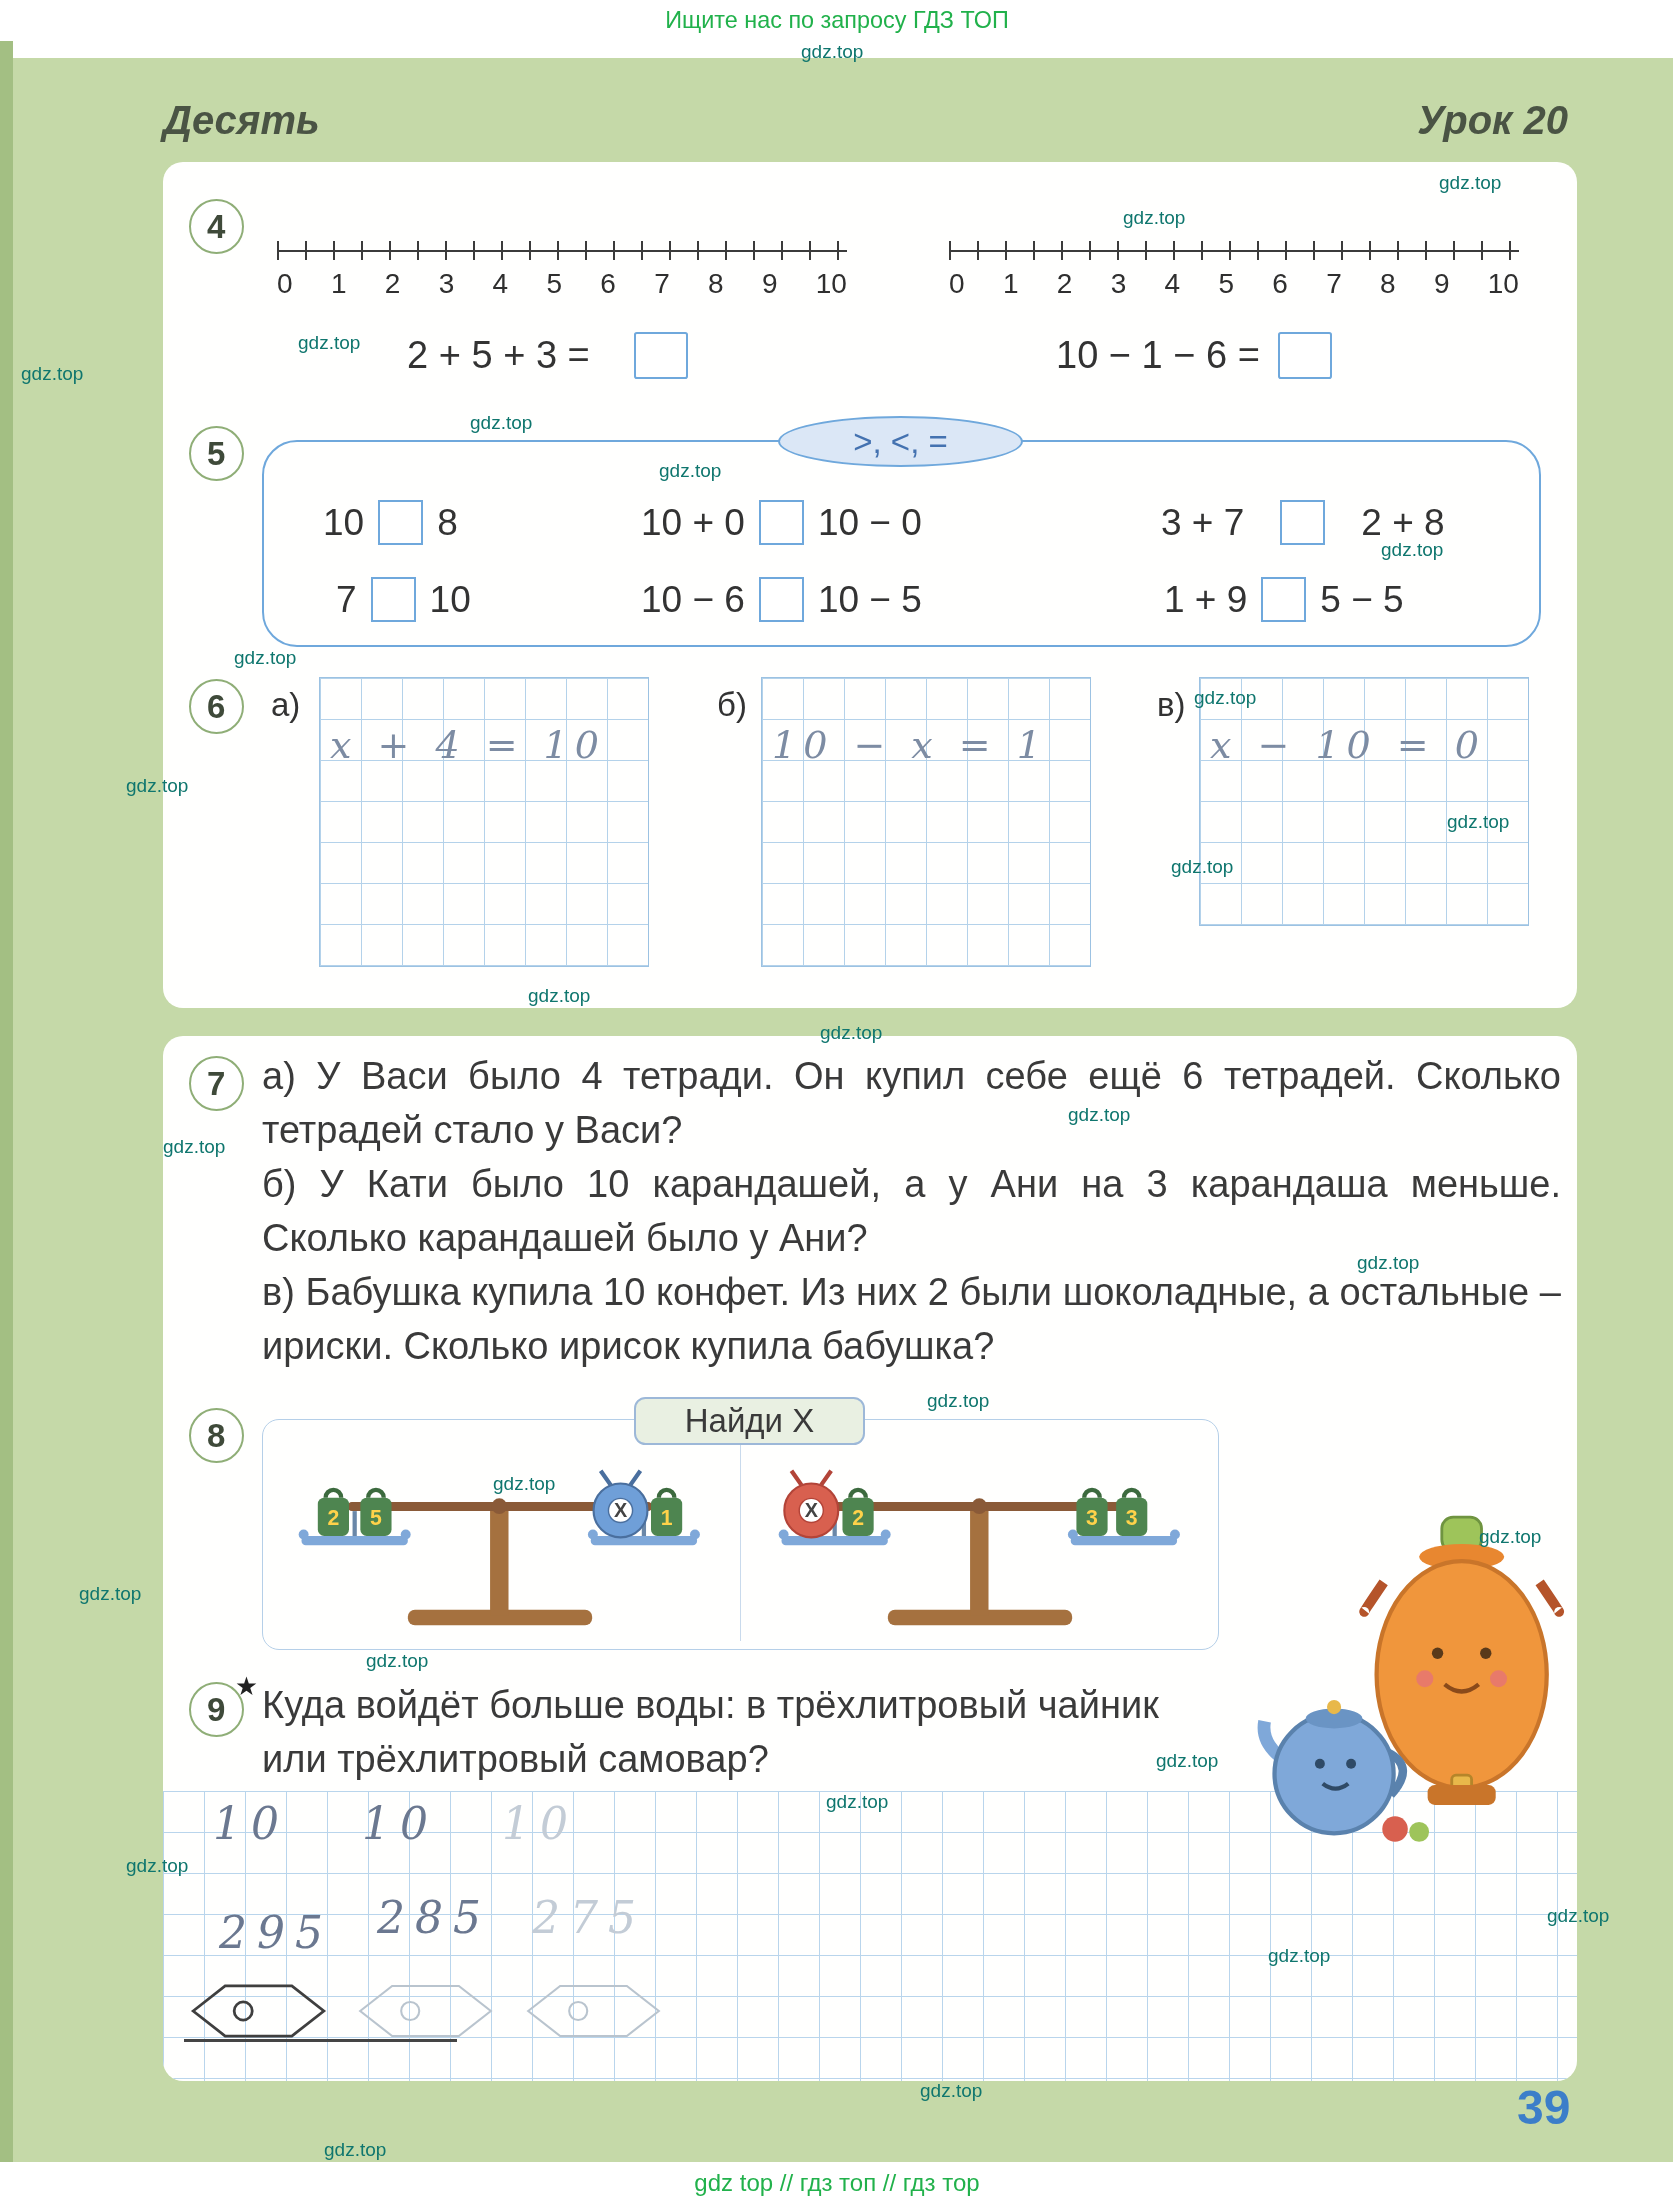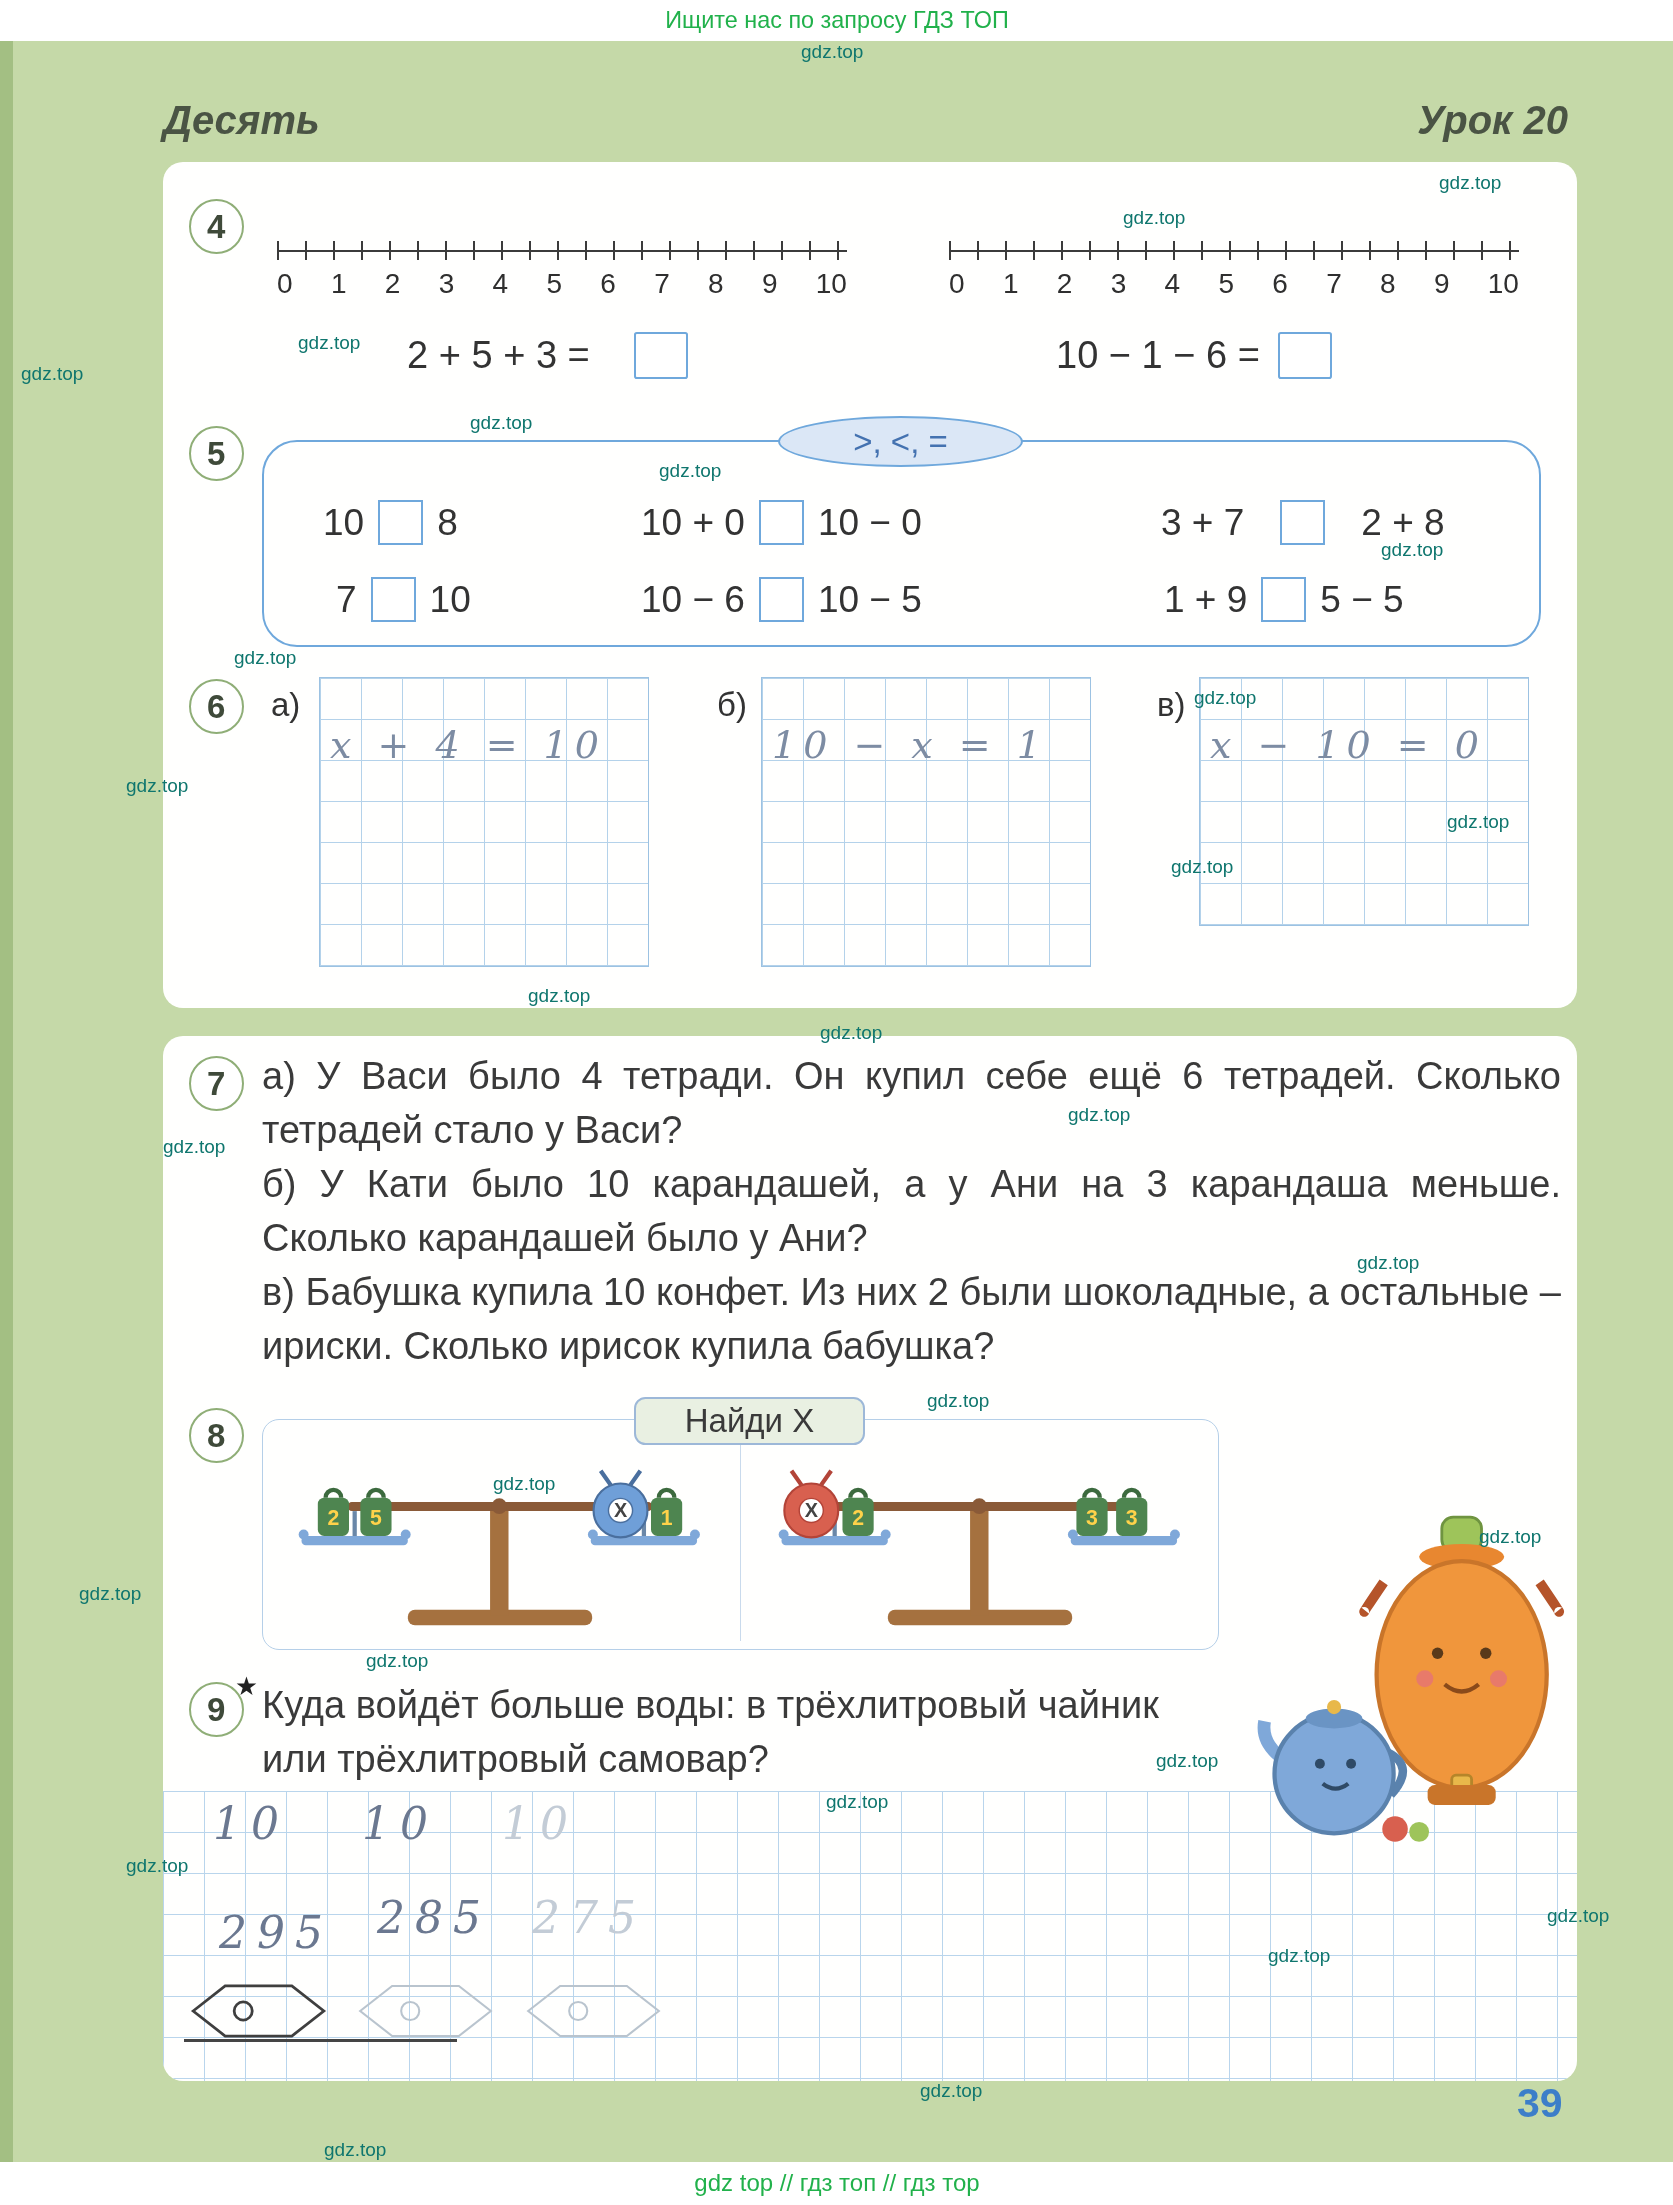--- a/index.html
+++ b/index.html
@@ -1,18 +1,18 @@
 <!DOCTYPE html>
 <html style="font-size:11.4px"><head>
 <meta charset="utf-8">
 <style>
   html,body{margin:0;padding:0;}
   #page{position:relative;width:1674px;height:2205px;background:#c5d9a8;overflow:hidden;
         font-family:"Liberation Sans",sans-serif;color:#3a3a3a;}
-  .topbar{position:absolute;left:0;top:0;width:100%;height:41px;background:#ffffff;text-align:center;}
+  .topbar{position:absolute;left:0;top:0;width:100%;height:58px;background:#ffffff;text-align:center;}
   .banner{display:inline-block;margin-top:7px;font-size:23.4px;color:#21b14b;}
   .leftedge{position:absolute;left:0;top:41px;width:12.8px;height:2122px;background:#a3bf83;}
   .hdr{position:absolute;font-size:40px;font-weight:bold;font-style:italic;color:#4a5444;}
   .hdr-left{left:163px;top:98px;}
   .hdr-right{right:106px;top:98px;}
   .card{position:absolute;left:163px;width:1414px;background:#fffffe;border-radius:20px;z-index:1;}
   .card1{top:162px;height:846px;}
   .card2{top:1036px;height:1045px;overflow:hidden;}
   .tasknum{position:absolute;width:51px;height:51px;border:2.8px solid #8fae77;border-radius:50%;
            background:#fff;display:flex;align-items:center;justify-content:center;
@@ -60,21 +60,21 @@
   .practice{position:absolute;left:0;top:755px;width:1414px;height:290px;
             background-image:linear-gradient(to right,#b9d5ec 1.4px,transparent 1.4px),
                              linear-gradient(to bottom,#b9d5ec 1.4px,transparent 1.4px);
             background-size:41px 41px;}
   .hw{position:absolute;font-family:"DejaVu Serif",serif;font-style:italic;font-size:44px;
       color:#6b7890;letter-spacing:10px;white-space:nowrap;}
   .hw.light{color:#c3ccd6;}
   .shape-underline{position:absolute;left:21px;top:248px;width:273px;height:2.8px;background:#454545;}
   .shapesvg{position:absolute;}
   
-  .pagenum{position:absolute;left:1517px;top:2080px;font-size:41px;font-weight:bold;color:#3c7ec9;}
+  .pagenum{position:absolute;left:1517px;top:2080px;font-size:48px;font-weight:bold;color:#3c7ec9;}
   .footerbar{position:absolute;left:0;bottom:0;width:100%;height:43px;background:#ffffff;text-align:center;}
   .footer-link{display:inline-block;margin-top:7px;font-size:24px;color:#21b14b;cursor:pointer;}
   .wm{position:absolute;font-size:19px;color:#0f766e;z-index:5;}
 </style>
 </head>
 <body>
 
 <div id="page">
 
   <div class="topbar">

